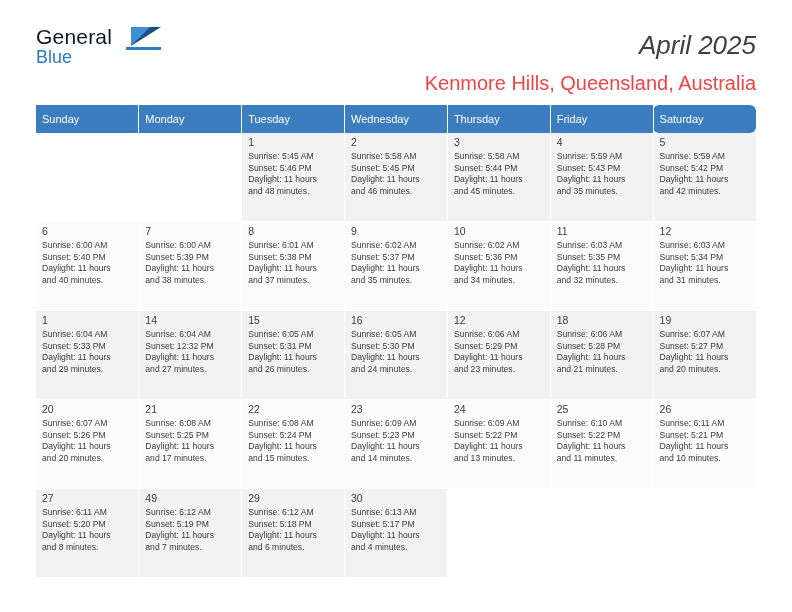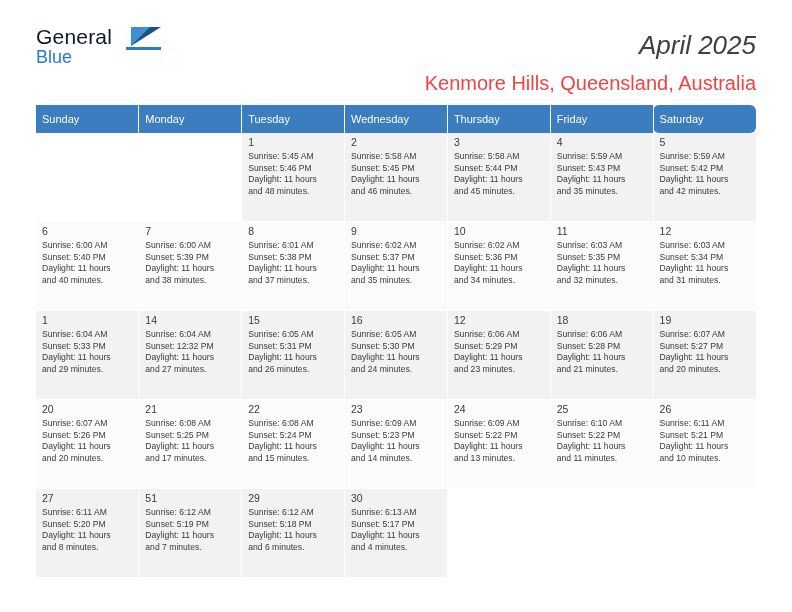--- a/index.html
+++ b/index.html
@@ -415,21 +415,21 @@
           <td>
             <span class="daynum">27</span>
             <div class="info">
               <div>Sunrise: 6:11 AM</div>
               <div>Sunset: 5:20 PM</div>
               <div>Daylight: 11 hours</div>
               <div>and 8 minutes.</div>
             </div>
           </td>
           <td>
-            <span class="daynum">51</span>
+            <span class="daynum">49</span>
             <div class="info">
               <div>Sunrise: 6:12 AM</div>
               <div>Sunset: 5:19 PM</div>
               <div>Daylight: 11 hours</div>
               <div>and 7 minutes.</div>
             </div>
           </td>
           <td>
             <span class="daynum">29</span>
             <div class="info">

